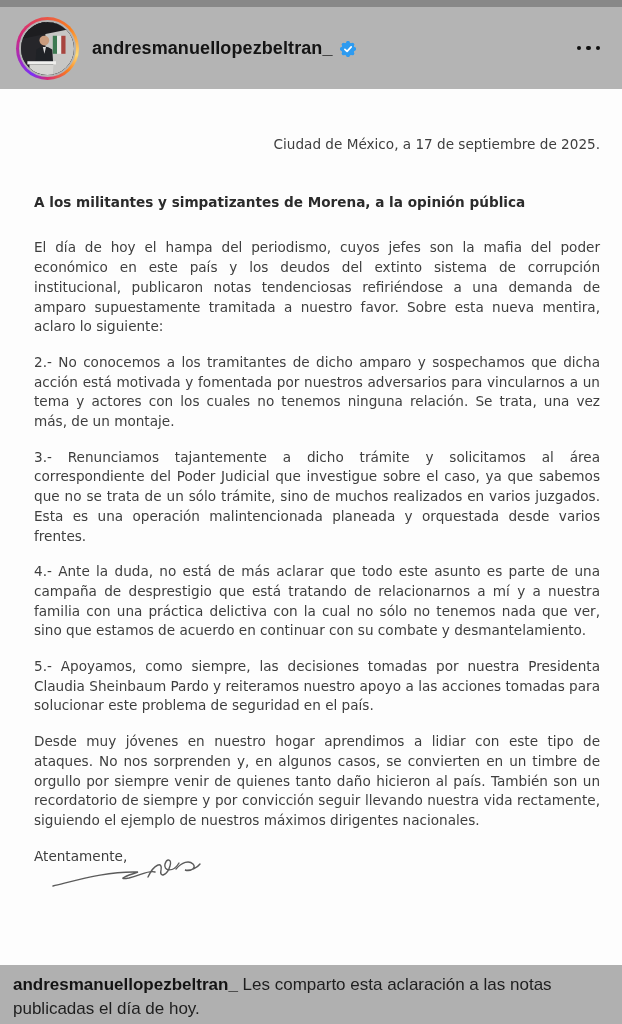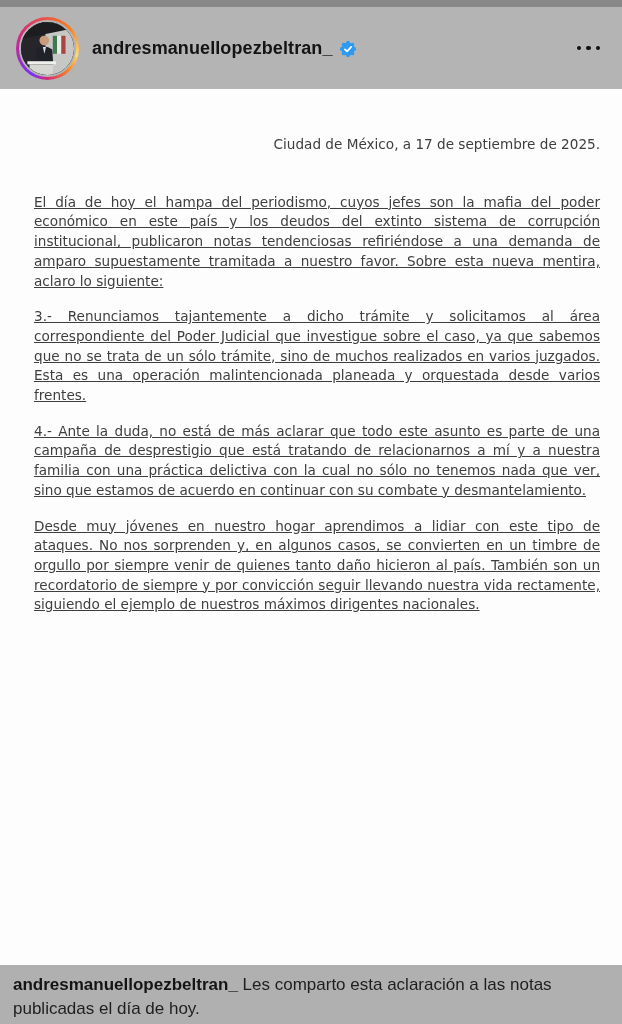--- a/index.html
+++ b/index.html
@@ -43,21 +43,21 @@
   .post-image{
     height:876px;background:var(--paper-white);
     padding:46px 22px 8px 34px;
     font-family:"DejaVu Sans",sans-serif;
     font-size:13.6px;line-height:1.45;color:var(--letter-text);
     overflow:hidden;
   }
   .date-line{text-align:right;margin-bottom:38px;}
   .salutation{font-weight:bold;color:#2b2b2b;margin-bottom:26px;}
   .intro{margin-bottom:12px;}
-  .letter-body p{text-align:justify;margin-bottom:16px;text-decoration:underline;}
+  .letter-body p{text-align:justify;margin-bottom:16px;}
   .sig-block{position:relative;margin-top:6px;}
   .closing{margin:0;}
   .signature-svg{position:absolute;left:16px;top:8px;pointer-events:none;}
 
   
   .caption-bar{
     height:82px;background:var(--caption-gray);
     padding:8px 13px 0 13px;
     font-size:17px;line-height:24px;color:#1e1e1e;
   }
@@ -105,28 +105,42 @@
     </div>
     <div class="more-btn">
       <i></i>
       <i></i>
       <i></i>
     </div>
   </div>
 
   <div class="post-image">
     <div class="date-line">Ciudad de México, a 17 de septiembre de 2025.</div>
+    <div class="salutation">A los militantes y simpatizantes de Morena, a la opinión pública</div>
 
     <div class="letter-body">
         <p>El día de hoy el hampa del periodismo, cuyos jefes son la mafia del poder económico en este país y los deudos del extinto sistema de corrupción institucional, publicaron notas tendenciosas refiriéndose a una demanda de amparo supuestamente tramitada a nuestro favor. Sobre esta nueva mentira, aclaro lo siguiente:</p>
+        <p>2.- No conocemos a los tramitantes de dicho amparo y sospechamos que dicha acción está motivada y fomentada por nuestros adversarios para vincularnos a un tema y actores con los cuales no tenemos ninguna relación. Se trata, una vez más, de un montaje.</p>
         <p>3.- Renunciamos tajantemente a dicho trámite y solicitamos al área correspondiente del Poder Judicial que investigue sobre el caso, ya que sabemos que no se trata de un sólo trámite, sino de muchos realizados en varios juzgados. Esta es una operación malintencionada planeada y orquestada desde varios frentes.</p>
         <p>4.- Ante la duda, no está de más aclarar que todo este asunto es parte de una campaña de desprestigio que está tratando de relacionarnos a mí y a nuestra familia con una práctica delictiva con la cual no sólo no tenemos nada que ver, sino que estamos de acuerdo en continuar con su combate y desmantelamiento.</p>
+        <p>5.- Apoyamos, como siempre, las decisiones tomadas por nuestra Presidenta Claudia Sheinbaum Pardo y reiteramos nuestro apoyo a las acciones tomadas para solucionar este problema de seguridad en el país.</p>
         <p>Desde muy jóvenes en nuestro hogar aprendimos a lidiar con este tipo de ataques. No nos sorprenden y, en algunos casos, se convierten en un timbre de orgullo por siempre venir de quienes tanto daño hicieron al país. También son un recordatorio de siempre y por convicción seguir llevando nuestra vida rectamente, siguiendo el ejemplo de nuestros máximos dirigentes nacionales.</p>
       </div>
 
+    <div class="sig-block">
+      <div class="closing">Atentamente,</div>
+      <svg class="signature-svg" width="185" height="40" viewBox="0 0 185 40">
+        <g fill="none" stroke="#4a4a4a" stroke-width="1.4" stroke-linecap="round" opacity="0.9">
+          <path d="M3 31 C 28 25, 58 16, 88 17 C 76 21, 66 25, 79 23 C 92 20, 98 15, 105 17"></path>
+          <path d="M98 22 C 104 9, 113 6, 111 15 C 109 23, 117 21, 120 11 C 122 4, 117 3, 115 9 C 113 16, 123 18, 129 8"></path>
+          <path d="M126 14 C 132 7, 139 5, 143 9 C 147 13, 140 17, 135 15 C 141 16, 147 13, 150 9"></path>
+        </g>
+      </svg>
+
+    </div>
   </div>
 
   <div class="caption-bar">
     <span class="caption-user">andresmanuellopezbeltran_</span>
     <span> </span>
     <span class="caption-text">Les comparto esta aclaración a las notas publicadas el día de hoy.</span>
   </div>
 
 </div>
 

